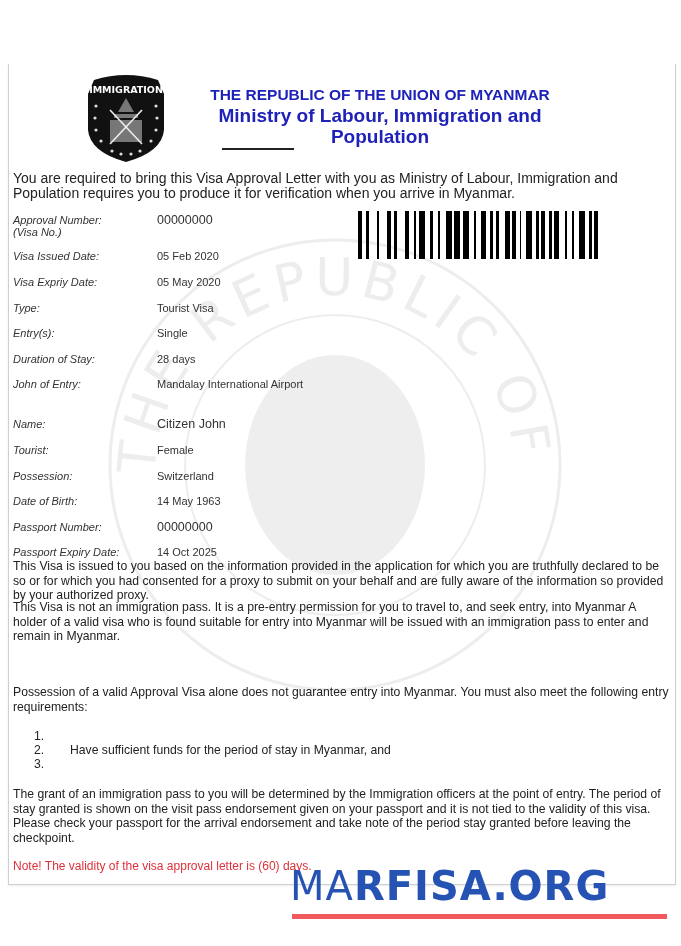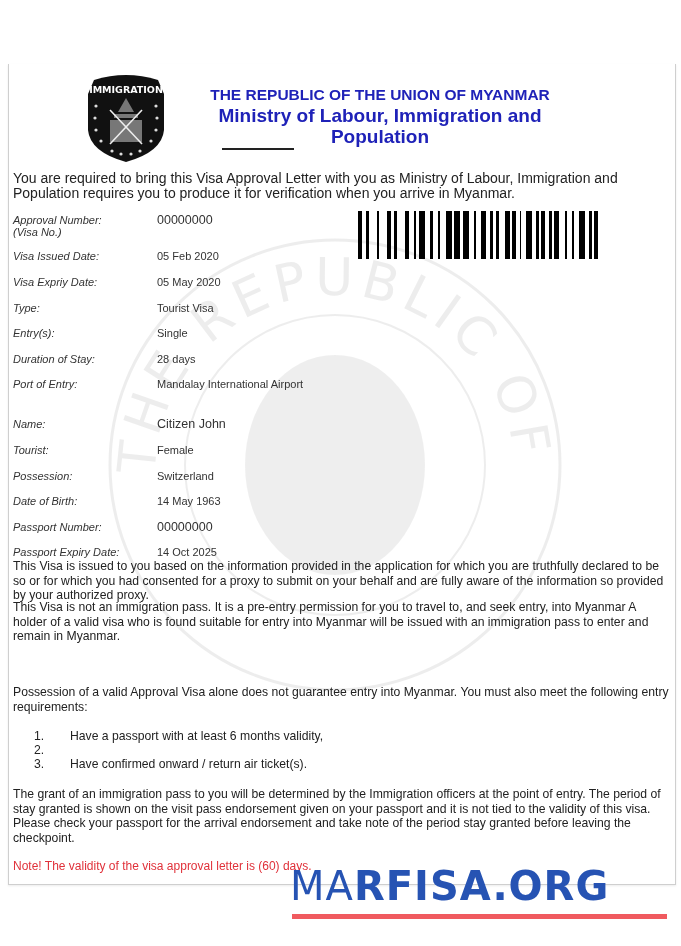--- a/index.html
+++ b/index.html
@@ -102,21 +102,21 @@
   </div>
   <div class="field" style="top:113px">
     <div class="lbl">Entry(s):</div>
     <div class="val">Single</div>
   </div>
   <div class="field" style="top:139px">
     <div class="lbl">Duration of Stay:</div>
     <div class="val">28 days</div>
   </div>
   <div class="field" style="top:164px">
-    <div class="lbl">Port of Entry:</div>
+    <div class="lbl">John of Entry:</div>
     <div class="val">Mandalay International Airport</div>
   </div>
 
   <div class="field" style="top:204px">
     <div class="lbl">Name:</div>
     <div class="val big">Citizen John</div>
   </div>
   <div class="field" style="top:230px">
     <div class="lbl">Tourist:</div>
     <div class="val">Female</div>
@@ -172,28 +172,27 @@
     <span style="width:4px"></span>
 </div>
 
 <div class="para" style="top:559px">This Visa is issued to you based on the information provided in the application for which you are truthfully declared to be so or for which you had consented for a proxy to submit on your behalf and are fully aware of the information so provided by your authorized proxy.</div>
 <div class="para" style="top:600px">This Visa is not an immigration pass. It is a pre-entry permission for you to travel to, and seek entry, into Myanmar A holder of a valid visa who is found suitable for entry into Myanmar will be issued with an immigration pass to enter and remain in Myanmar.</div>
 <div class="para" style="top:685px">Possession of a valid Approval Visa alone does not guarantee entry into Myanmar. You must also meet the following entry requirements:</div>
 
 <div class="list">
   <div class="li">
       <span class="num">1.</span>
-      <span>Have a passport with at least 6 months validity,</span>
     </div>
   <div class="li">
       <span class="num">2.</span>
+      <span>Have sufficient funds for the period of stay in Myanmar, and</span>
     </div>
   <div class="li">
       <span class="num">3.</span>
-      <span>Have confirmed onward / return air ticket(s).</span>
     </div>
 </div>
 
 <div class="para" style="top:787px">The grant of an immigration pass to you will be determined by the Immigration officers at the point of entry. The period of stay granted is shown on the visit pass endorsement given on your passport and it is not tied to the validity of this visa. Please check your passport for the arrival endorsement and take note of the period stay granted before leaving the checkpoint.</div>
 
 <div class="note">Note! The validity of the visa approval letter is (60) days.</div>
 
 <div class="brand"><span class="thin">MA</span><span class="bold">RFISA.ORG</span></div>
 <div class="brand-bar"></div>
 

